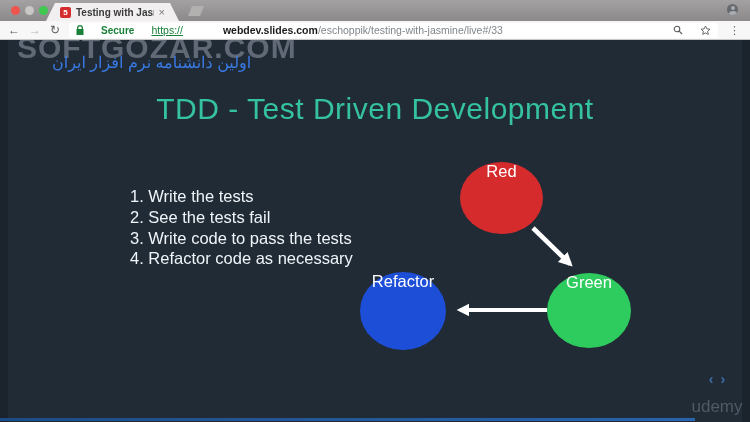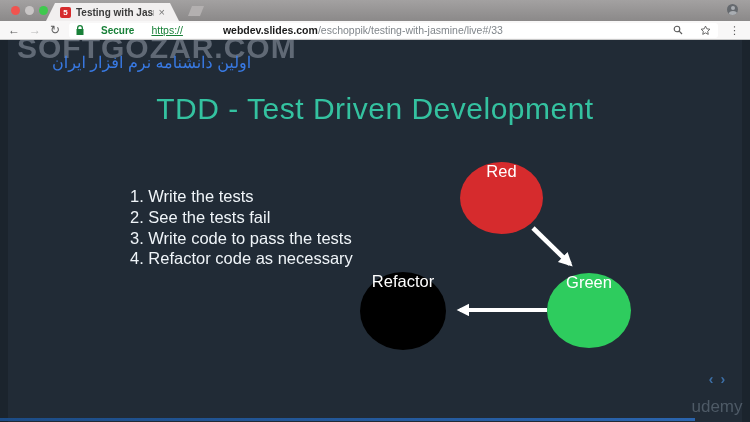--- a/index.html
+++ b/index.html
@@ -152,21 +152,21 @@
       <line x1="533" y1="188" x2="570" y2="224" stroke="#ffffff" stroke-width="4.6" marker-end="url(#ah)"></line>
       <line x1="547" y1="270" x2="460" y2="270" stroke="#ffffff" stroke-width="4.2" marker-end="url(#ah)"></line>
     </svg>
 
     <div class="node node-red" style="background: rgb(214, 43, 45);">
       <span>Red</span>
     </div>
     <div class="node node-green" style="background: rgb(46, 204, 94);">
       <span>Green</span>
     </div>
-    <div class="node node-refactor" style="background: #000000;">
+    <div class="node node-refactor" style="background: #1d4ed8;">
       <span>Refactor</span>
     </div>
 
     <div class="udemy">
       <div class="udemy-chevrons">
         <span>‹</span>
           <span>›</span>
       </div>
       <div class="udemy-word">udemy</div>
     </div>

